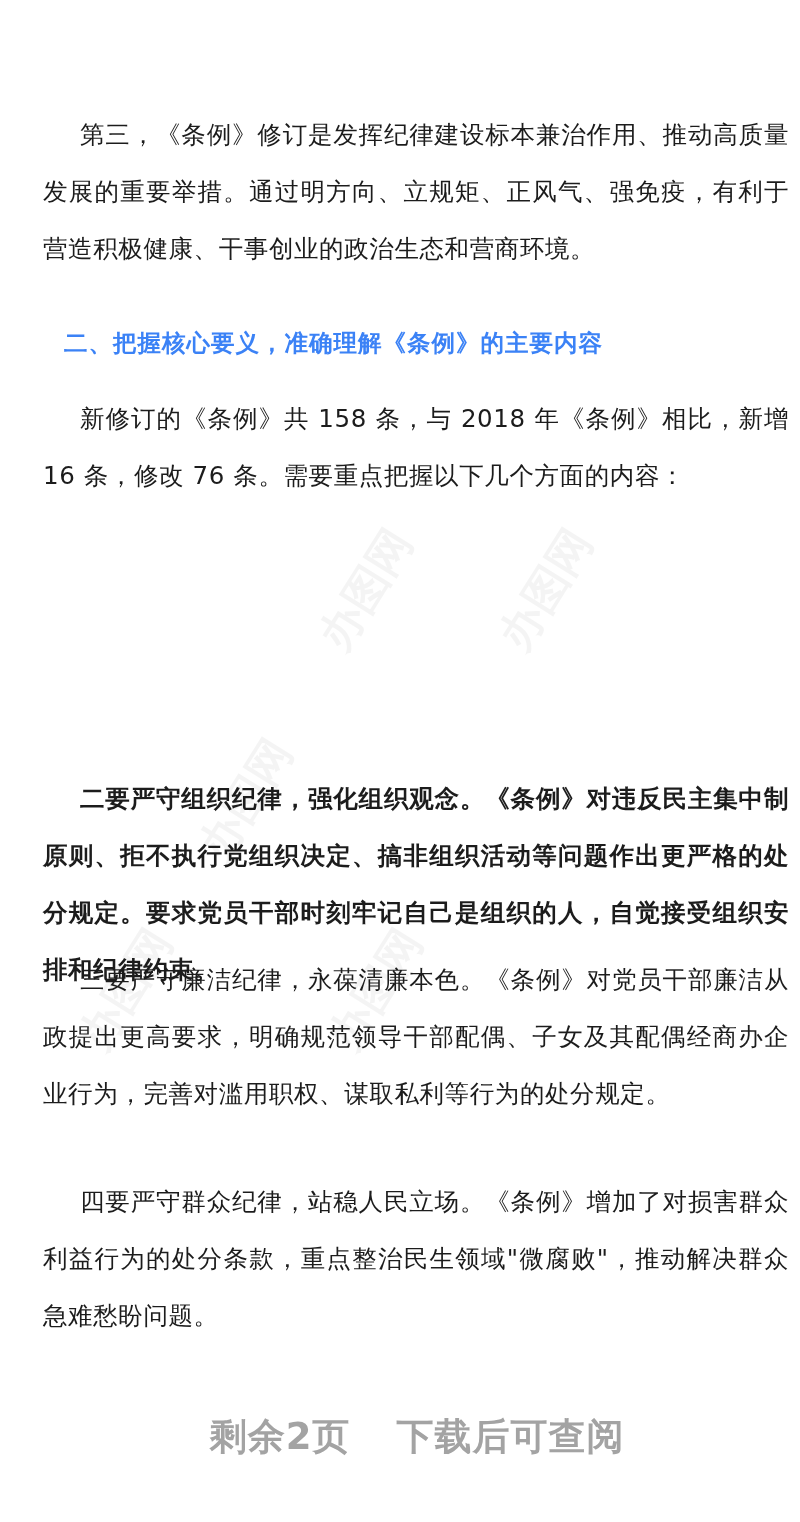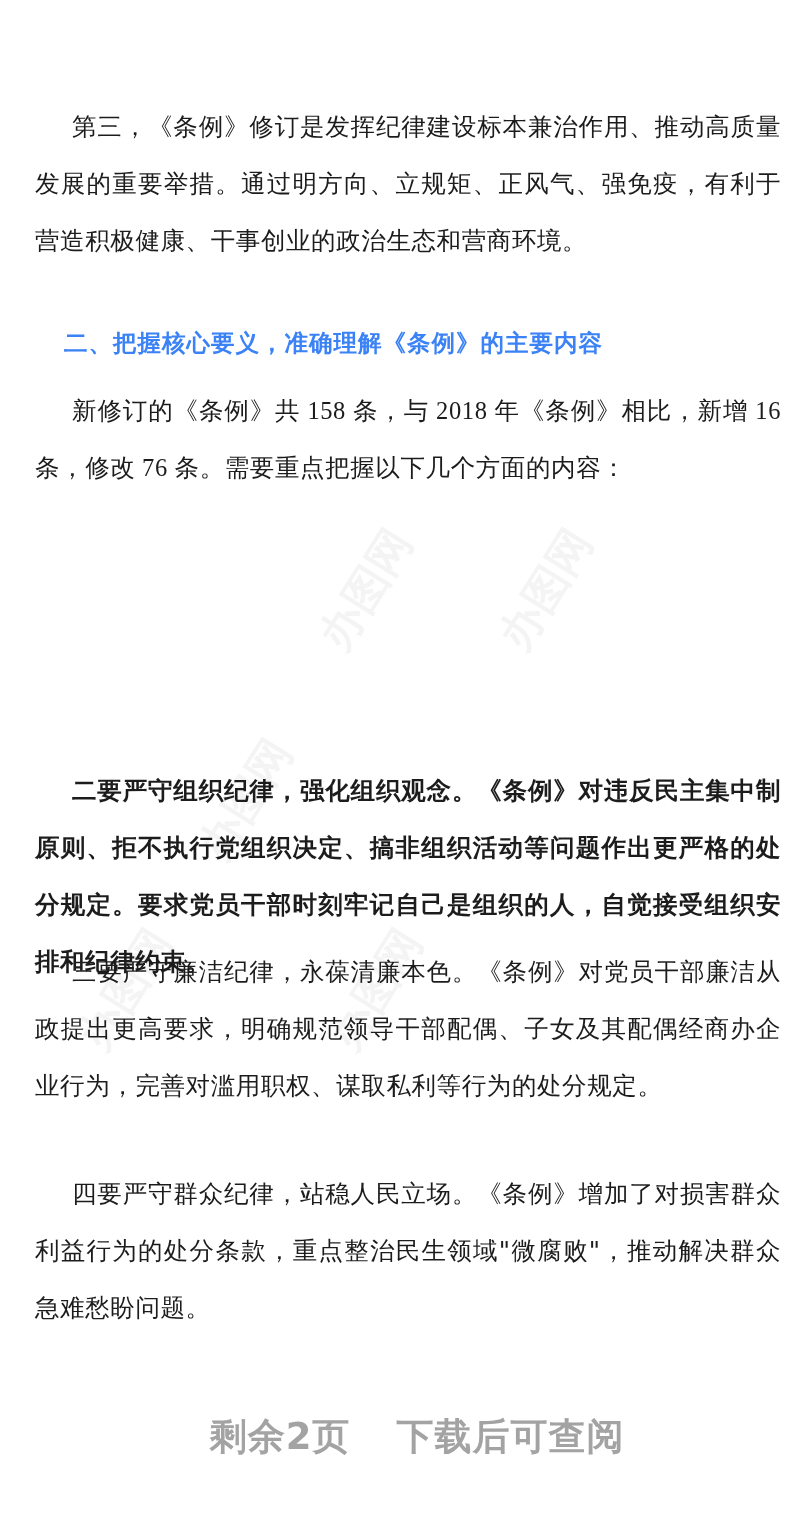--- a/index.html
+++ b/index.html
@@ -23,21 +23,21 @@
   }
   .para {
     position: absolute;
     left: 27px;
     width: 746px;
     font-size: 24.5px;
     line-height: 57px;
     letter-spacing: 0.6px;
     text-align: justify;
     text-indent: 37px;
-    margin: 8px;
+    margin: 16px;
     color: #1c1c1c;
   }
   .heading {
     position: absolute;
     left: 64px;
     top: 321px;
     font-size: 23.5px;
     font-weight: bold;
     line-height: 44px;
     letter-spacing: 1px;
@@ -74,21 +74,21 @@
   <div class="watermark" style="left:300px; top:560px;">办图网</div>
   <div class="watermark" style="left:480px; top:560px;">办图网</div>
   <div class="watermark" style="left:180px; top:770px;">办图网</div>
   <div class="watermark" style="left:60px; top:960px;">办图网</div>
   <div class="watermark" style="left:310px; top:960px;">办图网</div>
 
   <p class="para" style="top:90px;">第三，《条例》修订是发挥纪律建设标本兼治作用、推动高质量发展的重要举措。通过明方向、立规矩、正风气、强免疫，有利于营造积极健康、干事创业的政治生态和营商环境。</p>
 
   <h2 class="heading">二、把握核心要义，准确理解《条例》的主要内容</h2>
 
-  <p class="para" style="top:374px;font-family:Liberation Serif, serif;">新修订的《条例》共 158 条，与 2018 年《条例》相比，新增 16 条，修改 76 条。需要重点把握以下几个方面的内容：</p>
+  <p class="para" style="top:374px;">新修订的《条例》共 158 条，与 2018 年《条例》相比，新增 16 条，修改 76 条。需要重点把握以下几个方面的内容：</p>
 
 
   <p class="para" style="top:754px;font-weight:bold;">二要严守组织纪律，强化组织观念。《条例》对违反民主集中制原则、拒不执行党组织决定、搞非组织活动等问题作出更严格的处分规定。要求党员干部时刻牢记自己是组织的人，自觉接受组织安排和纪律约束。</p>
 
   <p class="para" style="top:935px;">三要严守廉洁纪律，永葆清廉本色。《条例》对党员干部廉洁从政提出更高要求，明确规范领导干部配偶、子女及其配偶经商办企业行为，完善对滥用职权、谋取私利等行为的处分规定。</p>
 
   <p class="para" style="top:1157px;">四要严守群众纪律，站稳人民立场。《条例》增加了对损害群众利益行为的处分条款，重点整治民生领域"微腐败"，推动解决群众急难愁盼问题。</p>
 
   <div class="footer-cta">
     <span>剩余2页</span><span class="gap"></span><span>下载后可查阅</span>

